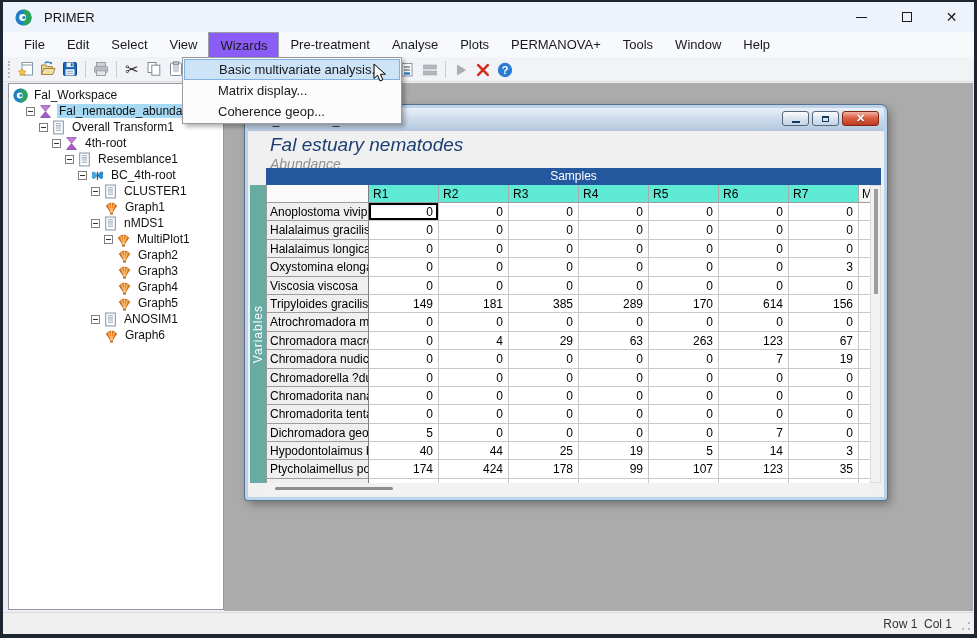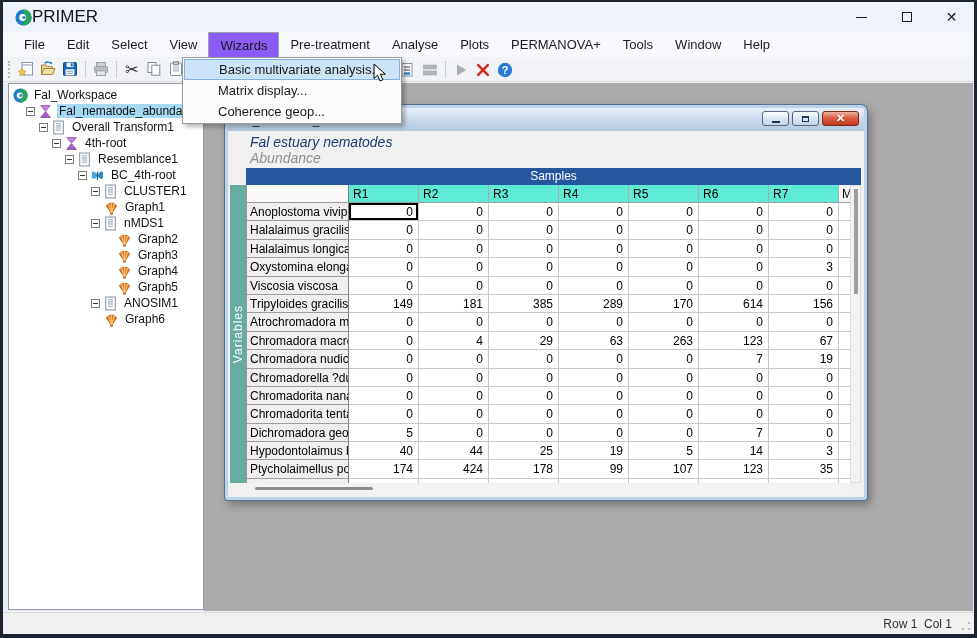--- a/index.html
+++ b/index.html
@@ -6,41 +6,41 @@
   html,body { background:#444; }
   body { font-family:"Liberation Sans", sans-serif; }
   .app {
     position:relative; width:977px; height:638px; background:#f0f0f0;
     border:3px solid #1d2533; border-top-width:2px; border-bottom-width:4px;
     overflow:hidden;
   }
   
   .titlebar { position:absolute; left:0; top:0; right:0; height:30px; background:#eef2fb; display:flex; align-items:center; }
   .logo { width:17px; height:17px; margin-left:12px; display:inline-flex; }
-  .app-title { margin-left:0; font-size:17px; color:#141414;text-align:center; }
+  .app-title { margin-left:12px; font-size:13px; color:#141414;text-align:center; }
   .win-controls { margin-left:auto; display:flex; height:100%; }
   .wbtn { width:45px; height:100%; display:flex; align-items:center; justify-content:center; color:#1a1a1a; font-size:13px; }
   .glyph-min { width:11px; border-top:1px solid #1a1a1a; display:block; }
   .glyph-max { width:10px; height:10px; border:1px solid #1a1a1a; display:block; }
   .glyph-close { font-size:14px; line-height:1; }
   
   .menubar { position:absolute; left:0; top:30px; right:0; height:25px; background:#f7f9fc; display:flex; align-items:stretch; padding-left:10px; font-size:13px; color:#1a1a1a; }
   .menu-item { display:flex; align-items:center; padding:0 11px; }
   .menu-item.open { background:#8b5cf6; border:1px solid #9aa0a8; border-bottom:none; }
   
   .toolbar { position:absolute; left:0; top:55px; right:0; height:25px; background:#f2f3f6; border-bottom:1px solid #dadce0; display:flex; align-items:center; padding-left:4px; }
   .tb-grip { width:3px; height:17px; border-left:2px dotted #b6bac0; margin:0 4px 0 1px; }
   .tb-btn { width:22px; height:21px; display:flex; align-items:center; justify-content:center; }
   .tb-btn svg { width:18px; height:18px; }
   .tb-sep { width:1px; height:17px; background:#c9ccd2; margin:0 4px; }
   .tb-right { position:absolute; left:394px; top:2px; display:flex; align-items:center; }
   .cut-glyph { font-size:16px; color:#2b2b2b; font-family:"DejaVu Sans", sans-serif; }
   
   .workspace { position:absolute; left:0; right:0; top:81px; bottom:23px; background:#e9edf3; display:flex; }
-  .tree-panel { width:196px; margin:0 0 1px 5px; background:#ffffff; border:1px solid #8f98a4; padding:3px 2px; overflow:hidden; }
+  .tree-panel { width:216px; margin:0 0 1px 5px; background:#ffffff; border:1px solid #8f98a4; padding:3px 2px; overflow:hidden; }
   .tree-row { height:16px; display:flex; align-items:center; font-size:12px; color:#111; white-space:nowrap; }
   .tree-box { position:relative; width:9px; height:9px; background:#fff; border:1px solid #7f7f7f; margin-right:3px; flex:0 0 auto; }
   .tree-box::after { content:""; position:absolute; left:1px; right:1px; top:3px; height:1px; background:#333; }
   .tree-icon { width:15px; height:15px; margin-right:4px; flex:0 0 auto; display:inline-flex; }
   .tree-icon svg { width:15px; height:15px; }
   .tree-label { padding:0 2px; }
   .tree-label.sel { background:#a6d9f4; }
   .mdi { flex:1; background:#ababab; position:relative; margin-right:1px; }
   
   .child-window { position:absolute; left:21px; top:22px; width:642px; height:395px;
@@ -48,21 +48,21 @@
     box-shadow:0 0 0 1px #57728f, 3px 4px 10px rgba(0,0,0,.35); }
   .cw-titlebar { height:23px; border-radius:3px 3px 0 0; background:linear-gradient(#e9f1f9, #cddcec 45%, #b3c8dd); display:flex; align-items:center; position:relative; overflow:hidden; }
   .cw-title { font-size:12px; color:#1c1c1c; margin-left:8px; white-space:nowrap; }
   .cw-controls { position:absolute; right:5px; top:3px; display:flex; gap:3px; }
   .cwbtn { width:27px; height:15px; border:1px solid #54677e; border-radius:3px; background:linear-gradient(#fbfdfe, #dde7f1 45%, #c5d4e4); display:flex; align-items:center; justify-content:center; }
   .cwbtn .g-min { width:8px; border-top:2px solid #16395c; margin-top:6px; }
   .cwbtn .g-restore { width:7px; height:6px; border:1px solid #16395c; border-top-width:2px; }
   .cwbtn.close { width:37px; background:linear-gradient(#f0b4a4, #dd6045 45%, #c03a22); border-color:#7e2714; }
   .cwbtn.close .g-x { color:#fff; font-size:11px; font-weight:bold; line-height:1; text-shadow:0 1px 1px rgba(0,0,0,.4); }
   .cw-body { position:absolute; left:0; right:0; top:23px; bottom:0; background:#f0f0f0; }
-  .sheet-title { margin:3px 0 0 22px; font-size:14px; font-style:italic; color:#1c3e72; }
+  .sheet-title { margin:3px 0 0 22px; font-size:19px; font-style:italic; color:#1c3e72; }
   .sheet-subtitle { margin:0 0 0 22px; font-size:14px; font-style:italic; color:#8f8f8f; }
   .table-wrap { position:absolute; left:2px; right:3px; top:37px; bottom:2px; }
   .samples-bar { position:absolute; left:16px; right:0; top:0; height:23px; background:#24579e; color:#fff; font-size:12px; text-align:center; line-height:17px; }
   .var-strip { position:absolute; left:0; top:17px; bottom:12px; width:16px; background:#68aba3; display:flex; align-items:center; justify-content:center; }
   .var-strip span { writing-mode:vertical-rl; transform:rotate(180deg); color:#fff; font-size:12px; letter-spacing:1px; }
   .grid { position:absolute; left:16px; top:17px; width:604px; bottom:12px; background:#fff; overflow:hidden; border-left:1px solid #9a9a9a; }
   .g-row { display:flex; height:18.4px; }
   .g-row.hdr { height:18px; }
   .g-row.partial { height:7px; overflow:hidden; }
   .cell { flex:0 0 auto; font-size:12px; color:#000; overflow:hidden; white-space:nowrap; }
@@ -325,20 +325,32 @@
           <span class="tree-box"></span>
           <span class="tree-icon">
             <svg viewBox="0 0 14 14">
               <rect x="2.5" y="1" width="9" height="12" fill="#fff" stroke="#8a97a8"></rect>
               <path d="M4.5 3.5h5M4.5 5.5h5M4.5 7.5h5M4.5 9.5h5" stroke="#9aa7b8" stroke-width="1"></path>
             </svg>
           </span>
           <span class="tree-label">nMDS1</span>
         </div>
         <div class="tree-row">
+          <span style="width: 93px; flex: 0 0 auto;"></span>
+          <span class="tree-box"></span>
+          <span class="tree-icon">
+            <svg viewBox="0 0 14 14">
+              <path d="M7 12.6 L2.2 5.5 A5.8 5.8 0 0 1 11.8 5.5 Z" fill="#e8831f" stroke="#b55f0e" stroke-width=".8"></path>
+              <path d="M7 12.6 L4.2 3.6 M7 12.6 L7 2.6 M7 12.6 L9.8 3.6" stroke="#f8c486" stroke-width=".9" fill="none"></path>
+              <rect x="5.7" y="12" width="2.6" height="1.5" fill="#b55f0e"></rect>
+            </svg>
+          </span>
+          <span class="tree-label">MultiPlot1</span>
+        </div>
+        <div class="tree-row">
           <span style="width: 106px; flex: 0 0 auto;"></span>
           <span class="tree-icon">
             <svg viewBox="0 0 14 14">
               <path d="M7 12.6 L2.2 5.5 A5.8 5.8 0 0 1 11.8 5.5 Z" fill="#e8831f" stroke="#b55f0e" stroke-width=".8"></path>
               <path d="M7 12.6 L4.2 3.6 M7 12.6 L7 2.6 M7 12.6 L9.8 3.6" stroke="#f8c486" stroke-width=".9" fill="none"></path>
               <rect x="5.7" y="12" width="2.6" height="1.5" fill="#b55f0e"></rect>
             </svg>
           </span>
           <span class="tree-label">Graph2</span>
         </div>

